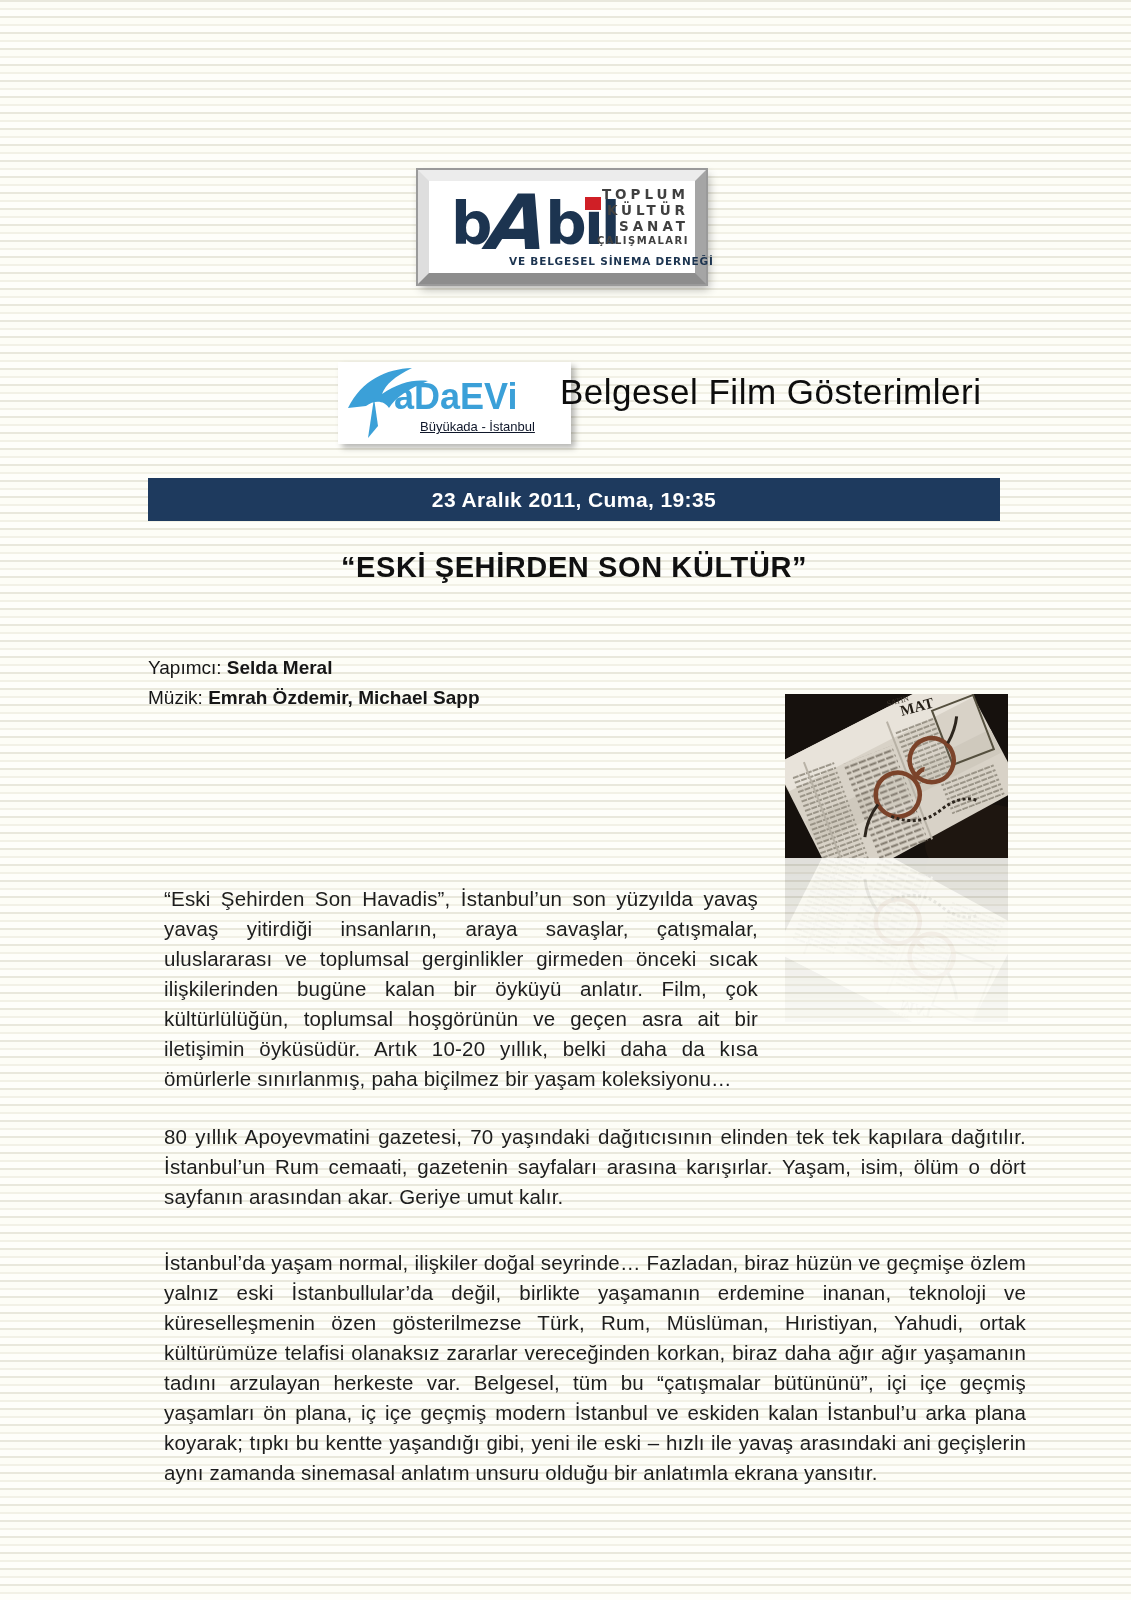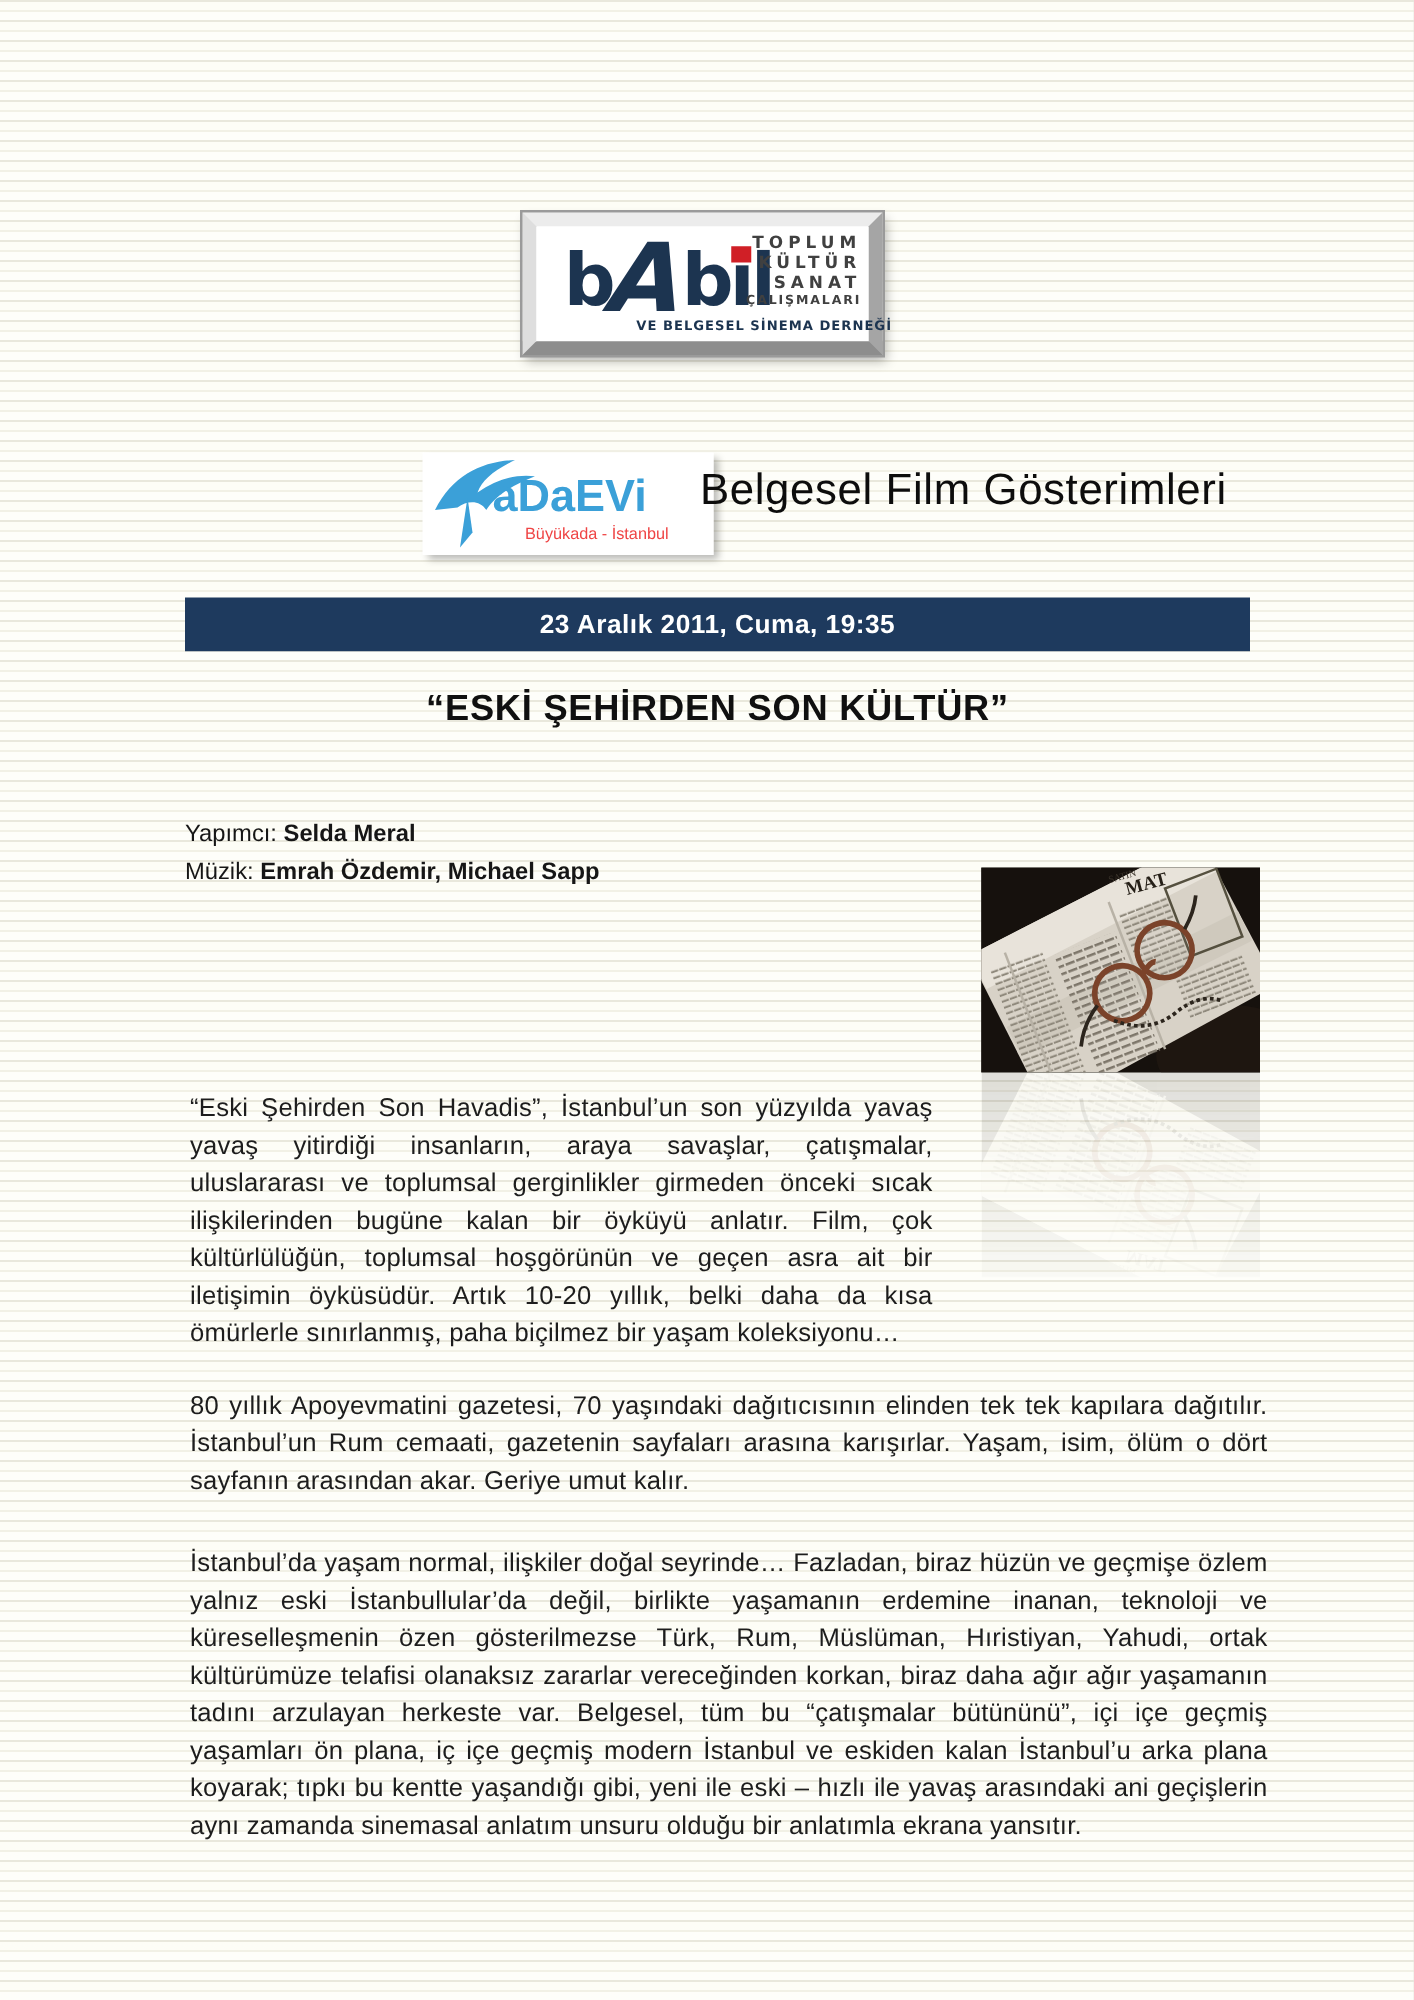--- a/index.html
+++ b/index.html
@@ -57,21 +57,21 @@
     background:#ffffff; box-shadow:4px 4px 6px rgba(0,0,0,.28);
   }
   .adaevi svg{position:absolute; left:4px; top:2px;}
   .adaevi-name{
     position:absolute; left:56px; top:14px;
     font-size:36px; font-weight:bold; color:#3ba0d8; letter-spacing:0px;
     font-family:"Liberation Sans", sans-serif;
   }
   .adaevi-sub{
     position:absolute; left:82px; top:57px;
-    font-size:13px; color:#ef4444;
+    font-size:13px; color:#0f172a;text-decoration:underline;
   }
   .series-title{
     position:absolute; left:560px; top:372px;
     font-size:35px; font-weight:normal; color:#0d0d0d; letter-spacing:0.5px;
   }
   
   .date-banner{
     position:absolute; left:148px; top:478px; width:852px; height:43px;
     display:flex; align-items:center; justify-content:center;
     color:#ffffff; font-size:21px; font-weight:bold; letter-spacing:0.4px;
@@ -95,21 +95,21 @@
   .photo svg{display:block;}
   .photo-reflection{
     position:absolute; left:785px; top:858px; width:223px; height:225px;
     overflow:hidden; opacity:0.22;
     -webkit-mask-image:linear-gradient(180deg, rgba(0,0,0,.6) 0%, rgba(0,0,0,.28) 45%, rgba(0,0,0,0) 85%);
     mask-image:linear-gradient(180deg, rgba(0,0,0,.6) 0%, rgba(0,0,0,.28) 45%, rgba(0,0,0,0) 85%);
   }
   .photo-reflection svg{display:block; transform:scaleY(-1);}
   
   .para{
-    position:absolute; margin:4px; color:#1d1d1d;
+    position:absolute; margin:16px; color:#1d1d1d;
     font-size:20.5px; line-height:30px; text-align:justify; letter-spacing:0.2px;
   }
   .p1{left:148px; top:868px;  width:594px;}
   .p2{left:148px; top:1106px; width:862px;}
   .p3{left:148px; top:1232px; width:862px;}
 </style>
 </head>
 <body>
 
 <div class="page">

